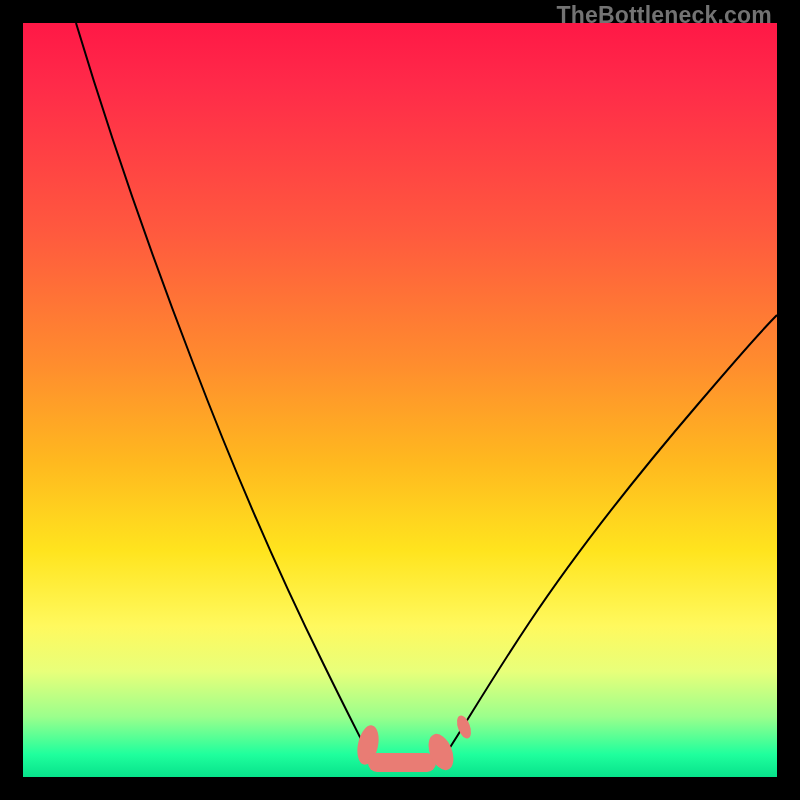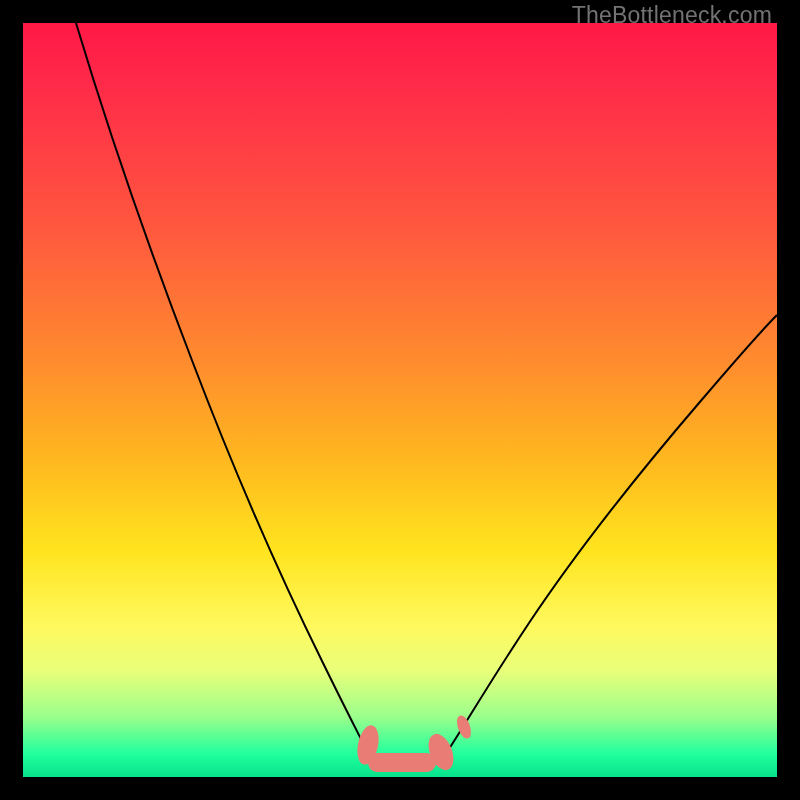--- a/index.html
+++ b/index.html
@@ -38,21 +38,21 @@
       #1fff9d 97%,
       #07e28b 100%
     );
   }
   .watermark {
     position: absolute;
     top: 2px;
     right: 28px;
     color: #737373;
     font-size: 23px;
-    font-weight: 400;
+    font-weight: 700;
     letter-spacing: 0.2px;
     user-select: none;
   }
   svg.curve-layer {
     position: absolute;
     left: 0;
     top: 0;
     width: 754px;
     height: 754px;
     pointer-events: none;

